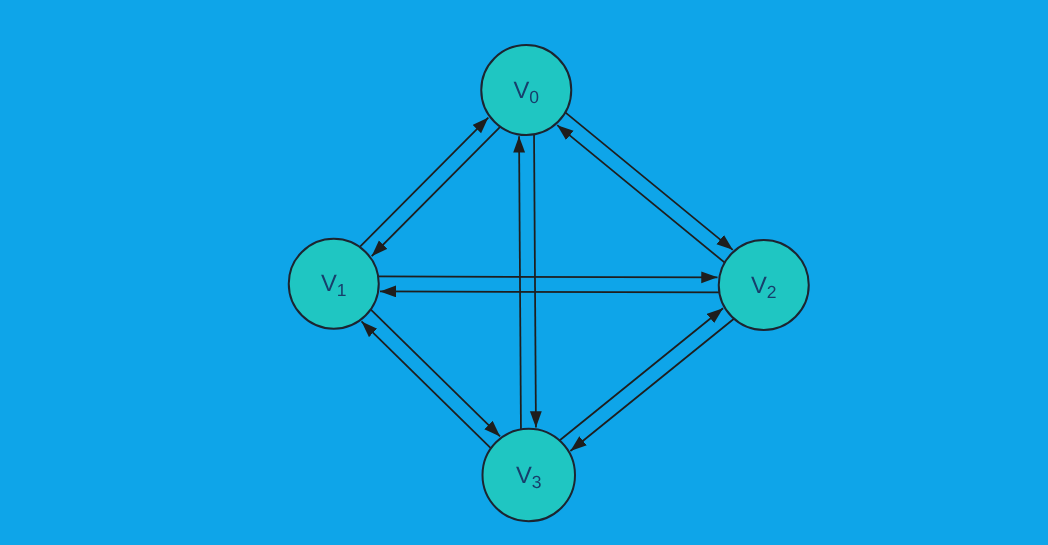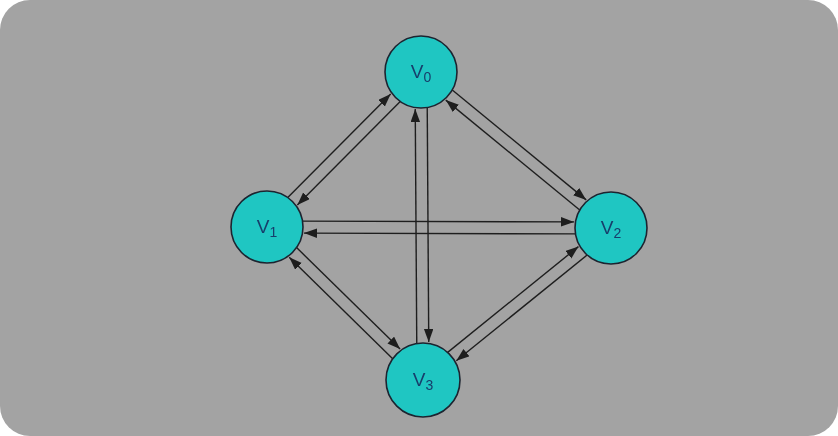--- a/index.html
+++ b/index.html
@@ -5,23 +5,22 @@
   html, body {
     margin: 0;
     padding: 0;
     background: #ffffff;
     font-family: "Liberation Sans", sans-serif;
   }
   .canvas {
     position: relative;
     width: 838px;
     height: 436px;
-    background: #a3a3a3;
+    background: #0ea5e9;
     overflow: hidden;
-    border-radius: 30px;
   }
   svg { display: block; }
   .node-label {
     font-family: "Liberation Sans", sans-serif;
     font-weight: 400;
     user-select: none;
   }
 </style>
 </head>
 <body>

